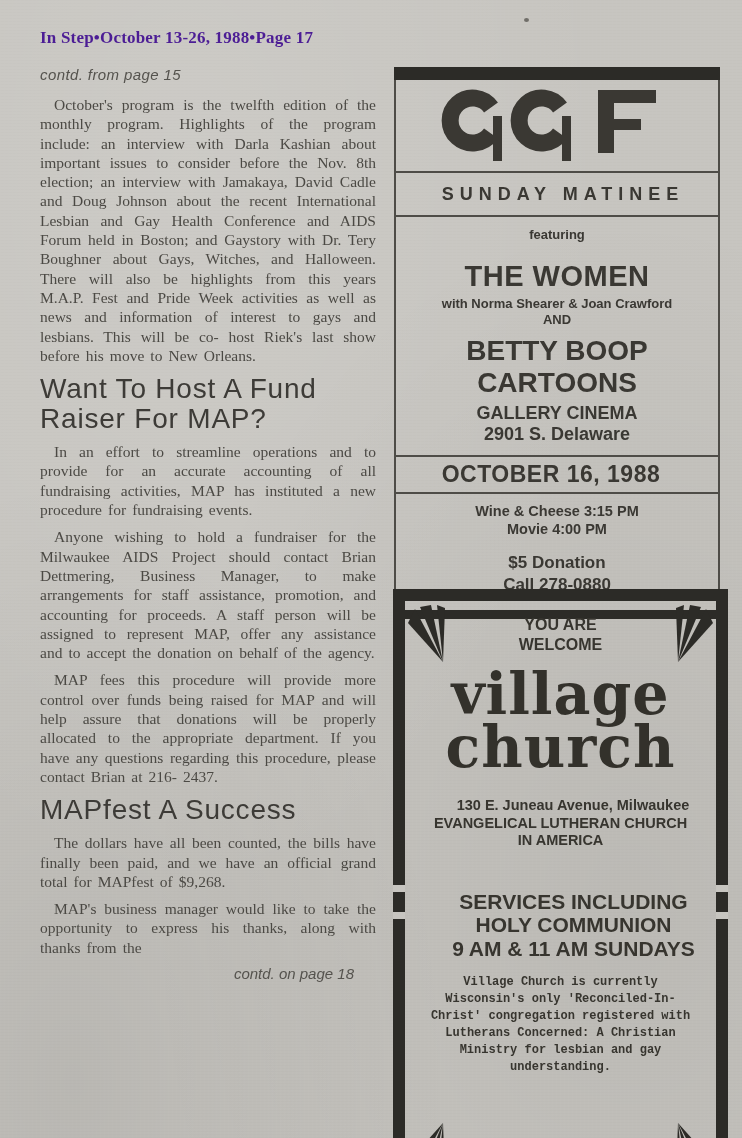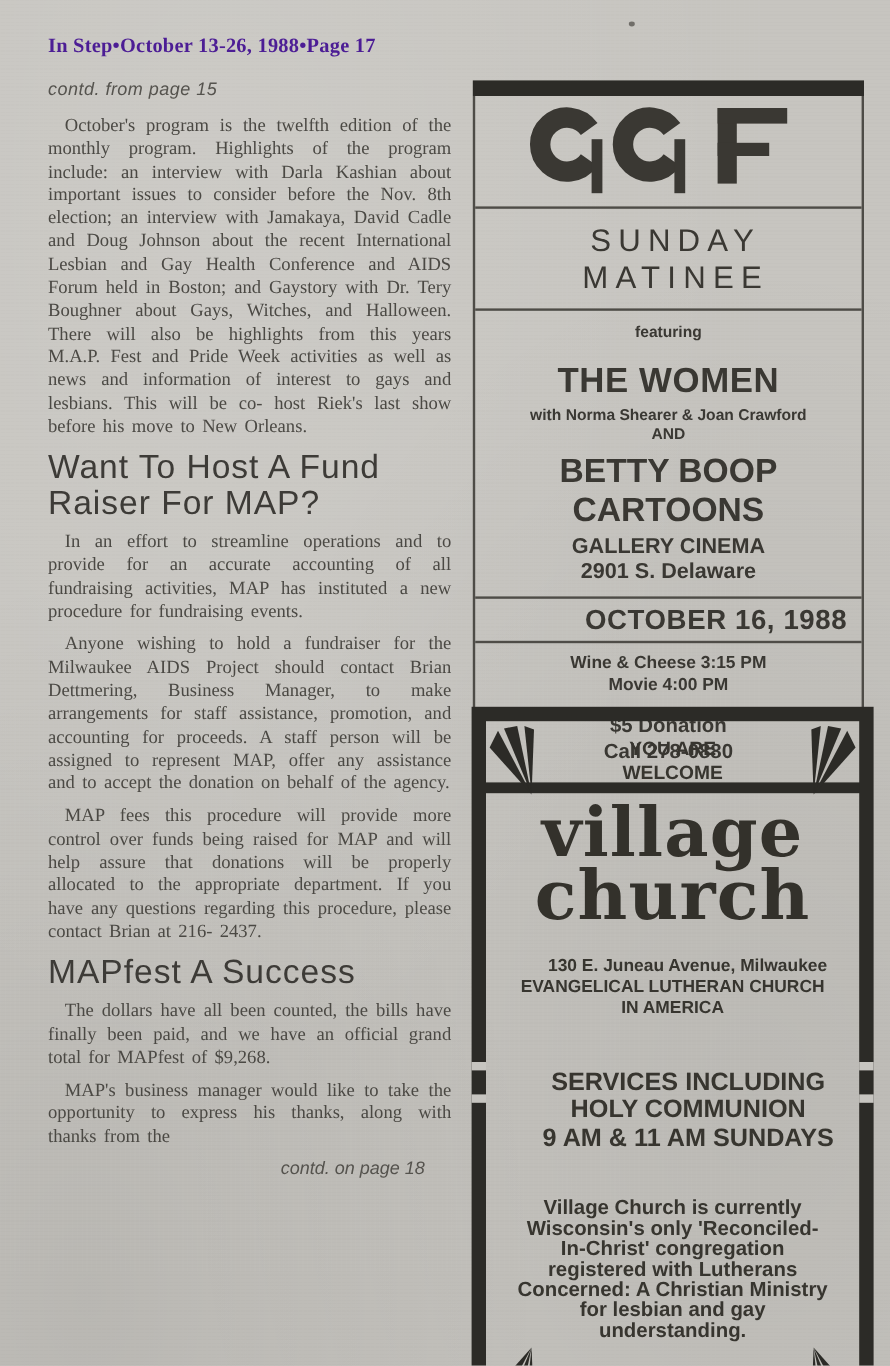--- a/index.html
+++ b/index.html
@@ -30,50 +30,50 @@
   .contd-on{font-family:"Liberation Sans",sans-serif;font-style:italic;font-size:15px;color:#55534e;
     text-align:right;padding-right:22px;margin-top:0;}
 
   
   .ccf-ad{position:absolute;left:394px;top:67px;width:326px;}
   .ccf-topbar{height:13px;background:#2c2b27;}
   .ccf-box{border-left:2px solid #4e4c47;border-right:2px solid #4e4c47;font-family:"Liberation Sans",sans-serif;
     color:#3a3833;text-align:center;}
   .ccf-sec{border-bottom:2px solid #4e4c47;}
   .ccf-logo-wrap{padding:9px 0 4px 0;}
-  .ccf-title{font-weight:normal;font-size:26px;letter-spacing:6px;padding:11px 0 10px 12px;}
+  .ccf-title{font-weight:bold;font-size:18px;letter-spacing:6px;padding:11px 0 10px 12px;}
   .ccf-main{padding:6px 0 10px 0;}
   .ccf-featuring{font-weight:bold;font-size:13px;margin:4px 0 18px 0;}
   .ccf-film{font-weight:bold;font-size:29px;letter-spacing:.5px;margin:0 0 3px 0;}
   .ccf-cast{font-weight:bold;font-size:13px;margin:0;}
   .ccf-and{font-weight:bold;font-size:13px;margin:1px 0 8px 0;}
   .ccf-film2{font-weight:bold;font-size:28px;line-height:32px;margin:0;}
   .ccf-venue{font-weight:bold;font-size:18px;margin-top:4px;}
   .ccf-addr{font-weight:bold;font-size:18px;}
-  .ccf-date{font-weight:bold;font-size:23px;letter-spacing:.5px;padding:4px 12px 4px 0;text-align:right;}
+  .ccf-date{font-weight:bold;font-size:23px;letter-spacing:.5px;padding:4px 12px 4px 0;}
   .ccf-info{padding:8px 0 14px 0;}
   .ccf-time{font-weight:bold;font-size:14.5px;line-height:18px;}
   .ccf-don{font-weight:bold;font-size:17px;line-height:22px;margin-top:14px;}
   .ccf-botbar{height:9px;background:#2c2b27;}
 
   
   .church-ad{position:absolute;left:393px;top:589px;width:335px;height:607px;}
   .church-frame{position:absolute;inset:0;border:12px solid #2c2b27;}
   .frame-gap{position:absolute;width:12px;height:7px;background:#c7c5c0;}
   .gap-l1{left:0;top:296px;} .gap-l2{left:0;top:323px;}
   .gap-r1{right:0;top:296px;} .gap-r2{right:0;top:323px;}
   .church-inner{position:absolute;inset:12px 12px 12px 12px;text-align:center;
     font-family:"Liberation Sans",sans-serif;color:#37352f;}
   .welcome{font-weight:bold;font-size:16px;line-height:20px;margin-top:14px;}
   .church-name{font-family:"DejaVu Serif",serif;font-weight:bold;font-size:57px;line-height:53px;
     letter-spacing:1px;color:#33312b;margin-top:12px;}
   .church-addr{font-weight:bold;font-size:14.5px;line-height:17.5px;margin-top:24px;padding-left:25px;}
   .church-denom{font-weight:bold;font-size:14.5px;line-height:17.5px;}
   .services{font-weight:bold;font-size:21px;line-height:23.5px;margin-top:40px;padding-left:26px;}
-  .church-note{font-weight:bold;font-size:17px;line-height:17px;margin:38px auto 0 auto;width:262px;}
+  .church-note{font-weight:bold;font-size:12px;line-height:17px;margin:14px auto 0 auto;width:262px;font-family:Liberation Mono, monospace;}
   .fan{position:absolute;}
   .fan-tl{left:14px;top:16px;}
   .fan-tr{right:14px;top:16px;transform:scaleX(-1);}
   .fan-bl{left:14px;bottom:16px;transform:scaleY(-1);}
   .fan-br{right:14px;bottom:16px;transform:scale(-1,-1);}
 </style>
 </head>
 <body>
 
 <div class="grain"></div>

